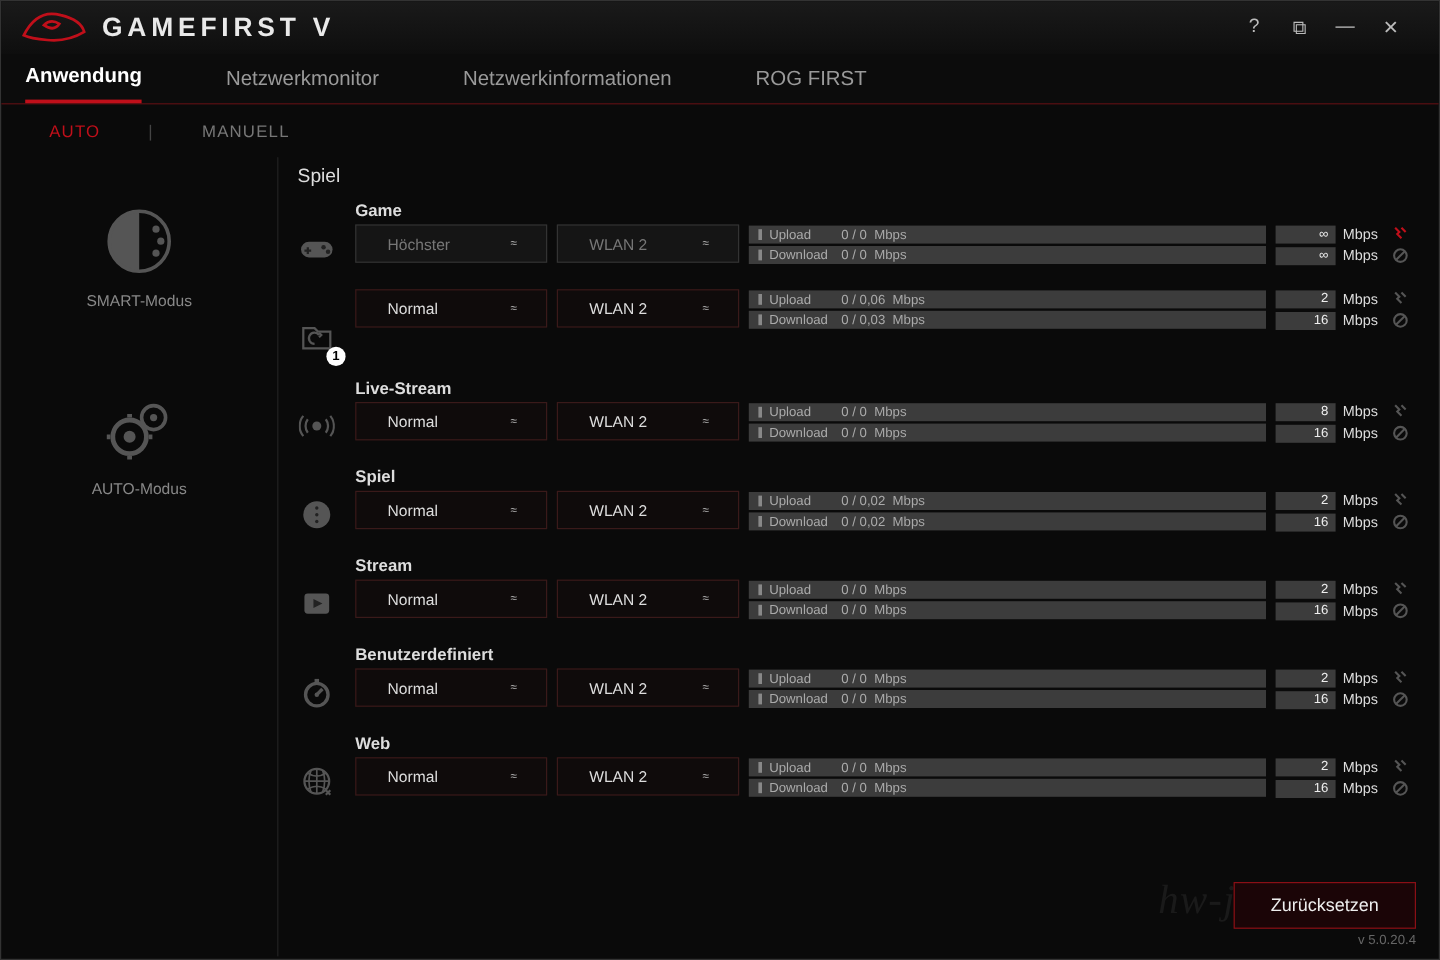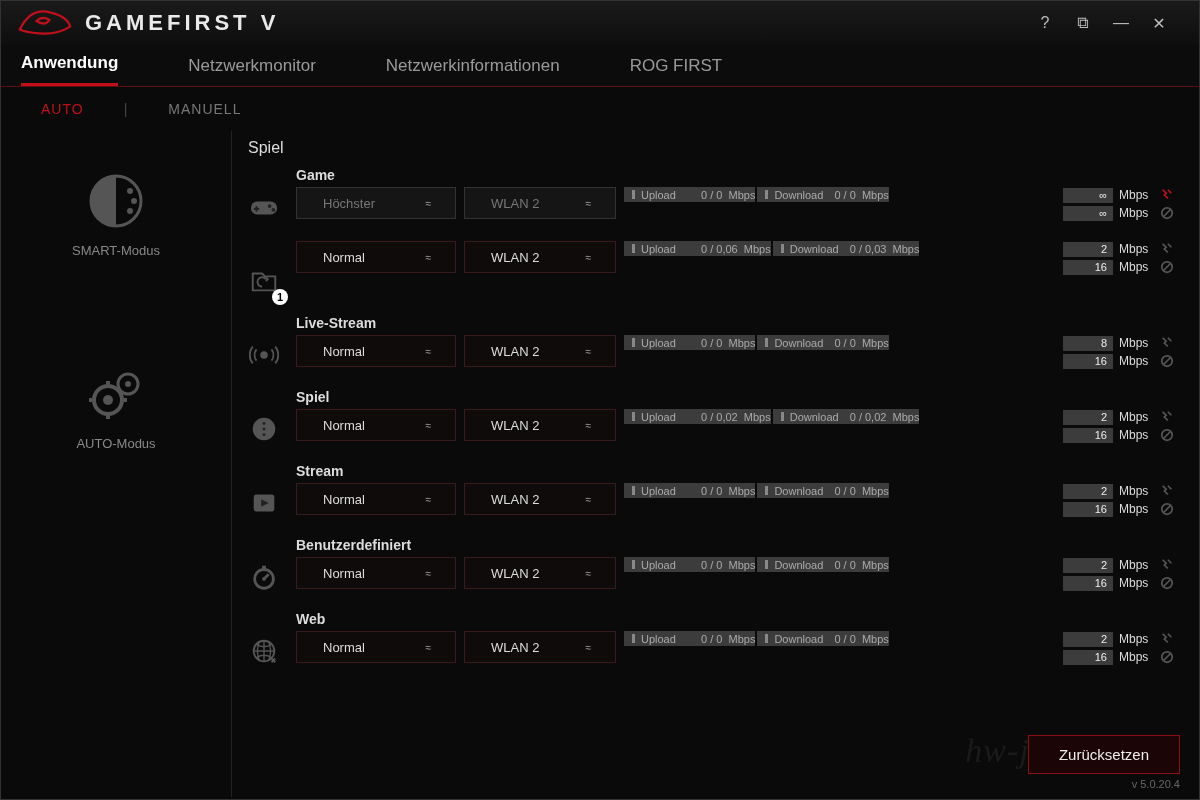--- a/index.html
+++ b/index.html
@@ -19,21 +19,21 @@
 .main-nav-item.active { color: #fff; font-weight: 600; border-bottom: 3px solid #c00f1a; }
 
 
 .sub-nav { display: flex; gap: 40px; padding: 14px 0 14px 40px; color: #777; font-size: 14px; letter-spacing: 1px; }
 .sub-nav-item { cursor: pointer; }
 .sub-nav-item.active { color: #c00f1a; }
 .sub-div { color:#444; }
 
 
 .body { display: flex; height: calc(100% - 44px - 42px - 46px); }
-.sidebar { width: 230px; padding-top: 40px; display: flex; flex-direction: column; align-items: center; gap: 106px; }
+.sidebar { width: 230px; padding-top: 40px; display: flex; flex-direction: column; align-items: center; gap: 70px; }
 .side-mode { display: flex; flex-direction: column; align-items: center; gap: 12px; cursor:pointer; }
 .side-icon { width: 60px; height: 60px; color: #555; }
 .side-label { color: #888; font-size: 13px; }
 .content { flex: 1; border-left: 1px solid #222; padding: 8px 24px 0 12px; overflow: hidden; }
 .section-title { color: #ddd; font-size: 16px; margin: 0 0 10px 4px; }
 
 
 .cat { display: flex; align-items: flex-start; gap: 12px; margin-bottom: 14px; position:relative; }
 .cat-icon { width: 40px; height: 40px; color: #555; display:flex; align-items:center; justify-content:center; margin-top:20px; position:relative;}
 .cat-icon svg { width: 30px; height: 30px; }
@@ -41,21 +41,21 @@
 .cat-body { flex: 1; }
 .cat-title { color: #ddd; font-size: 14px; font-weight: 600; margin-bottom: 4px; }
 .cat-row { display: flex; align-items: stretch; gap: 8px; }
 
 .dd { background: #0f0b0b; border: 1px solid #3a1a1a; height: 32px; display: flex; align-items: center; justify-content: space-between; padding: 0 26px; color: #ddd; font-size: 13px; cursor: pointer; }
 .dd.disabled { color:#777; border-color:#333; background:#151515; }
 .dd-1 { width: 160px; }
 .dd-2 { width: 152px; }
 .chev { color: #aaa; font-size: 10px; letter-spacing: -2px; }
 
-.bw { flex: 1; display: flex; flex-direction: row; gap: 2px; }
+.bw { flex: 1; display: flex; flex-direction: column; gap: 2px; justify-content: center; }
 .bw-line { background: #3c3c3c; height: 15px; display: flex; align-items: center; padding-left: 8px; font-size: 11px; color: #aaa; gap:4px;}
 .bw-bar { width:3px; height:9px; background:#888; margin-right:2px;}
 .bw-lbl { width:56px; }
 .bw-val { }
 
 .limit-col { display:flex; flex-direction:column; gap:2px; }
 .limit-line { display:flex; align-items:center; gap:6px; }
 .limit-box { width: 50px; height: 15px; background: #3c3c3c; color: #eee; font-size: 11px; text-align: right; padding-right: 6px; line-height: 15px; }
 .limit-unit { color: #ddd; font-size: 12px; width:34px; }
 .status-icon { width:16px; height:16px; display:flex; align-items:center; justify-content:center; color:#555;}

